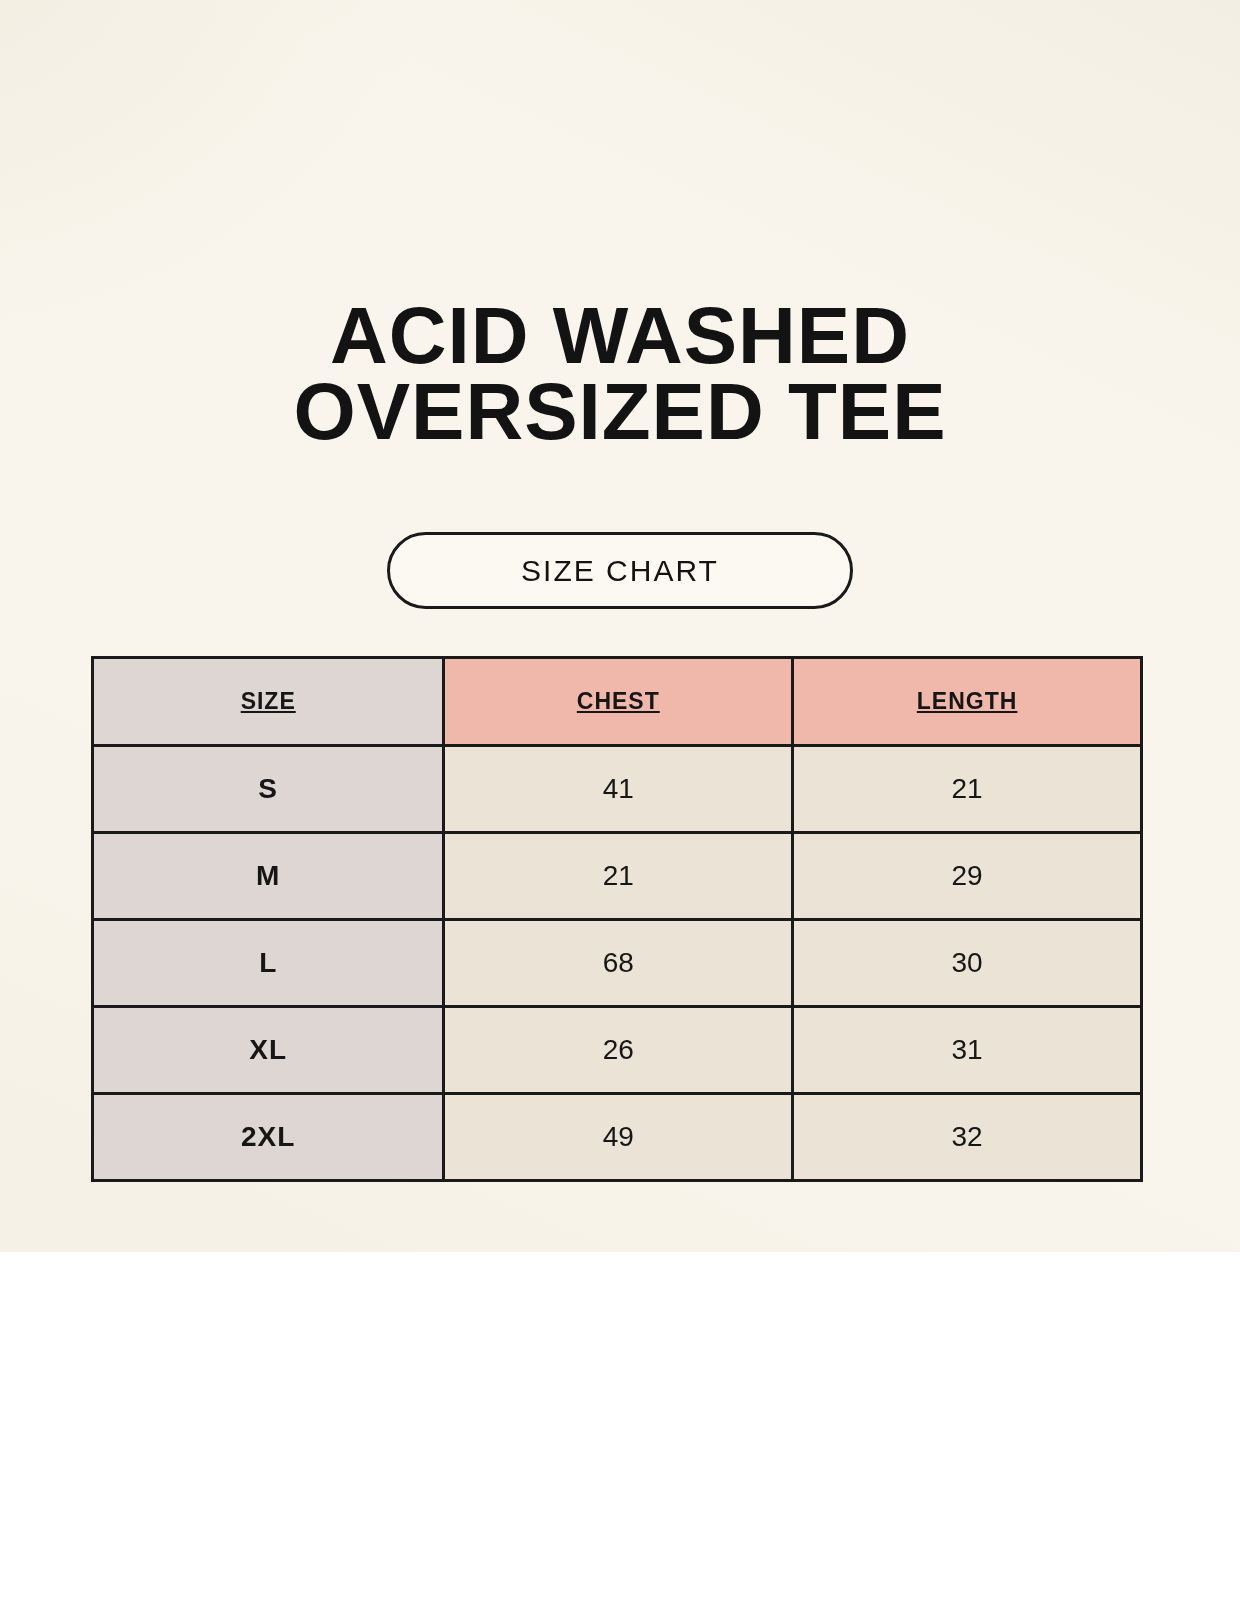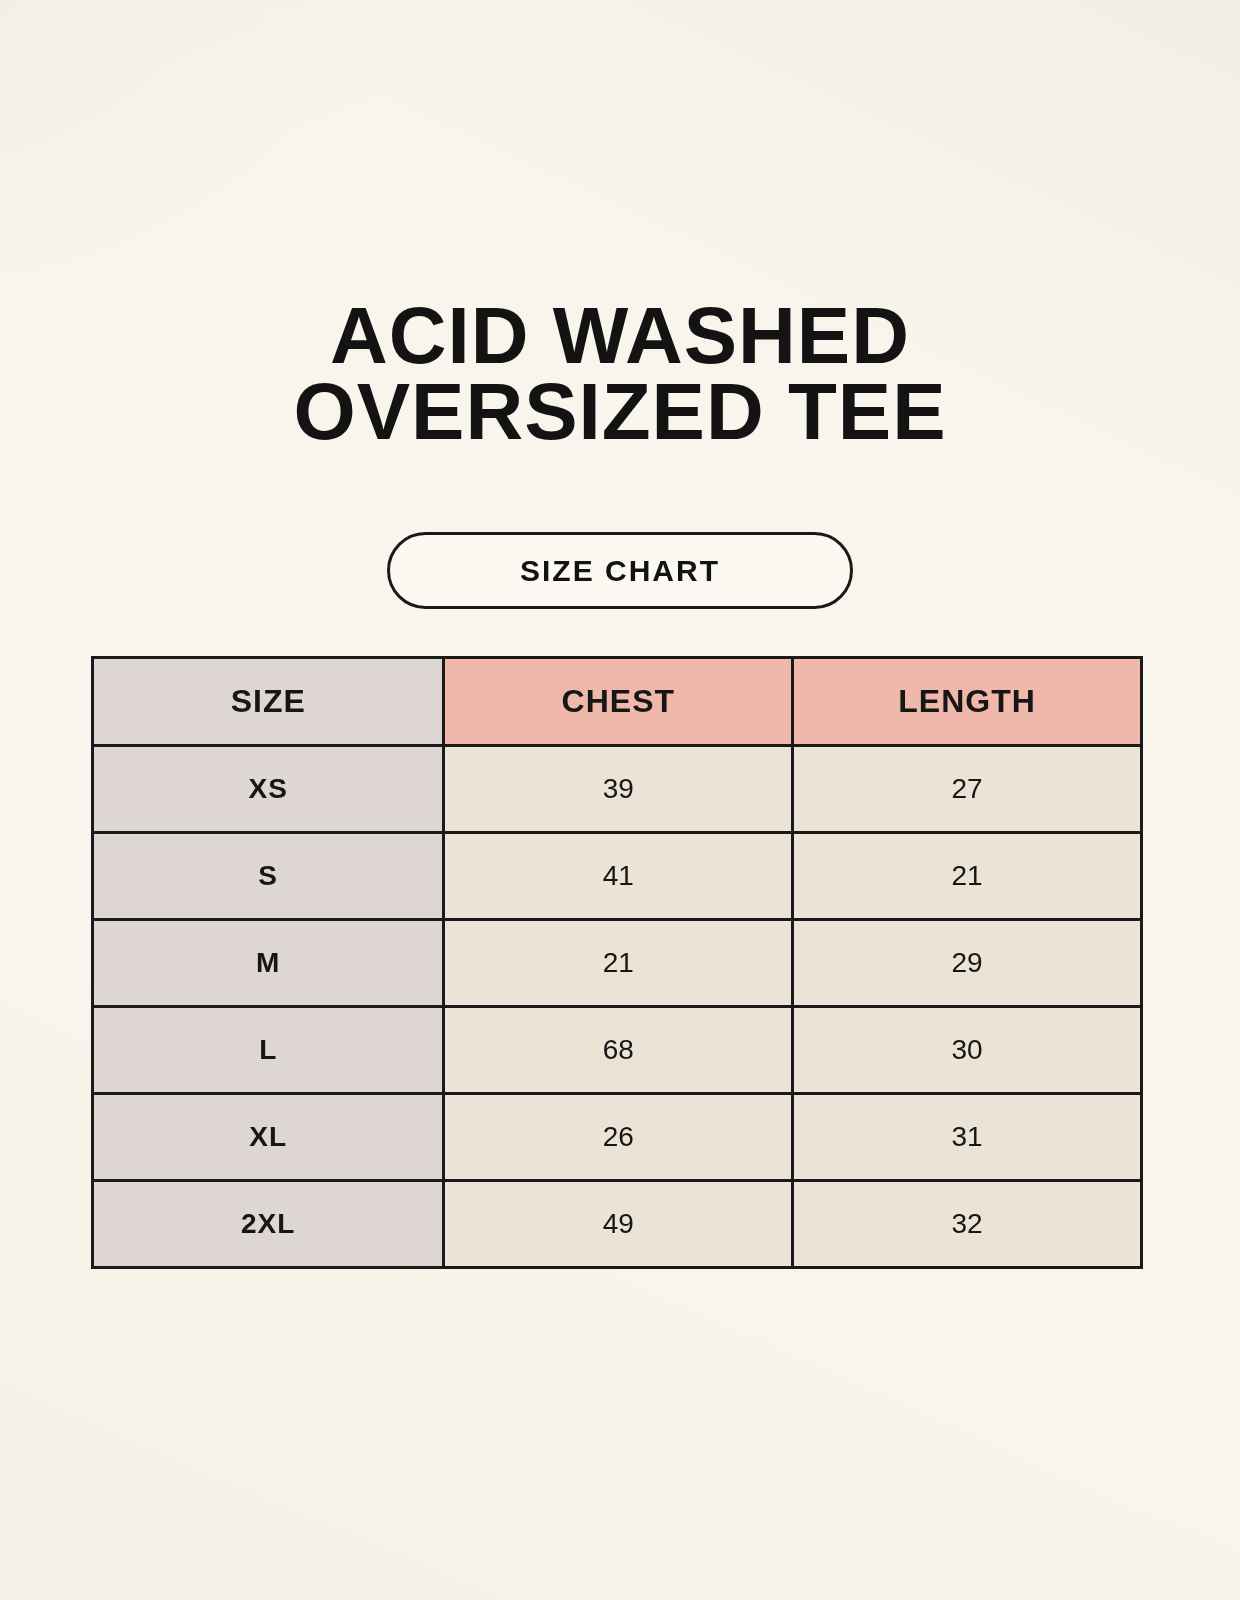--- a/index.html
+++ b/index.html
@@ -12,21 +12,21 @@
   }
   *{box-sizing:border-box;}
   html,body{margin:0;padding:0;}
   body{
     width:1240px;height:1600px;
     font-family:"Liberation Sans", sans-serif;
     color:var(--ink);
   }
   .canvas{
     position:relative;
-    width:1240px;height:1600px;
+    width:1240px;height:1252px;
     overflow:hidden;
     background:
       radial-gradient(900px 700px at -8% -6%, rgba(233,225,209,0.45), transparent 60%),
       linear-gradient(205deg, rgba(234,227,212,0.38) 0%, rgba(234,227,212,0) 26%),
       linear-gradient(24deg, rgba(236,229,215,0.30) 0%, rgba(236,229,215,0) 34%),
       var(--page-bg);
   }
   .title{
     position:absolute;
     top:298px;left:0;width:100%;
@@ -39,41 +39,41 @@
   }
   .pill{
     position:absolute;
     top:532px;left:50%;
     transform:translateX(-50%);
     width:466px;height:77px;
     border:3px solid var(--border);
     border-radius:40px;
     background:#fcf9f2;
     display:flex;align-items:center;justify-content:center;
-    font-size:30px;font-weight:700;letter-spacing:2px;
+    font-size:30px;font-weight:400;letter-spacing:2px;
     color:#131313;
     cursor:pointer;
   }
   table.size-table{
     position:absolute;
     top:656px;left:91px;
     width:1052px;
     border-collapse:collapse;
     table-layout:fixed;
   }
   .size-table th,.size-table td{
     border:3px solid var(--border);
     text-align:center;
     vertical-align:middle;
     padding:0;
   }
   .size-table thead tr{height:88px;}
   .size-table tbody tr{height:87px;}
   .size-table thead th{
-    font-size:32px;font-weight:700;letter-spacing:1px;
+    font-size:23px;font-weight:700;letter-spacing:1px;text-decoration:underline;
   }
   .size-table th.size-col{background:var(--size-col-bg);}
   .size-table thead th.accent-col{background:var(--accent-bg);}
   .size-table tbody th{
     background:var(--size-col-bg);
     font-size:28px;font-weight:700;letter-spacing:1px;
   }
   .size-table tbody td{
     background:var(--cell-bg);
     font-size:28px;font-weight:400;
@@ -110,25 +110,20 @@
     </colgroup>
     <thead>
       <tr>
         <th class="size-col">SIZE</th>
         <th class="accent-col">CHEST</th>
         <th class="accent-col">LENGTH</th>
       </tr>
     </thead>
     <tbody>
       <tr>
-        <th>XS</th>
-        <td>39</td>
-        <td>27</td>
-      </tr>
-      <tr>
         <th>S</th>
         <td>41</td>
         <td>21</td>
       </tr>
       <tr>
         <th>M</th>
         <td>21</td>
         <td>29</td>
       </tr>
       <tr>

